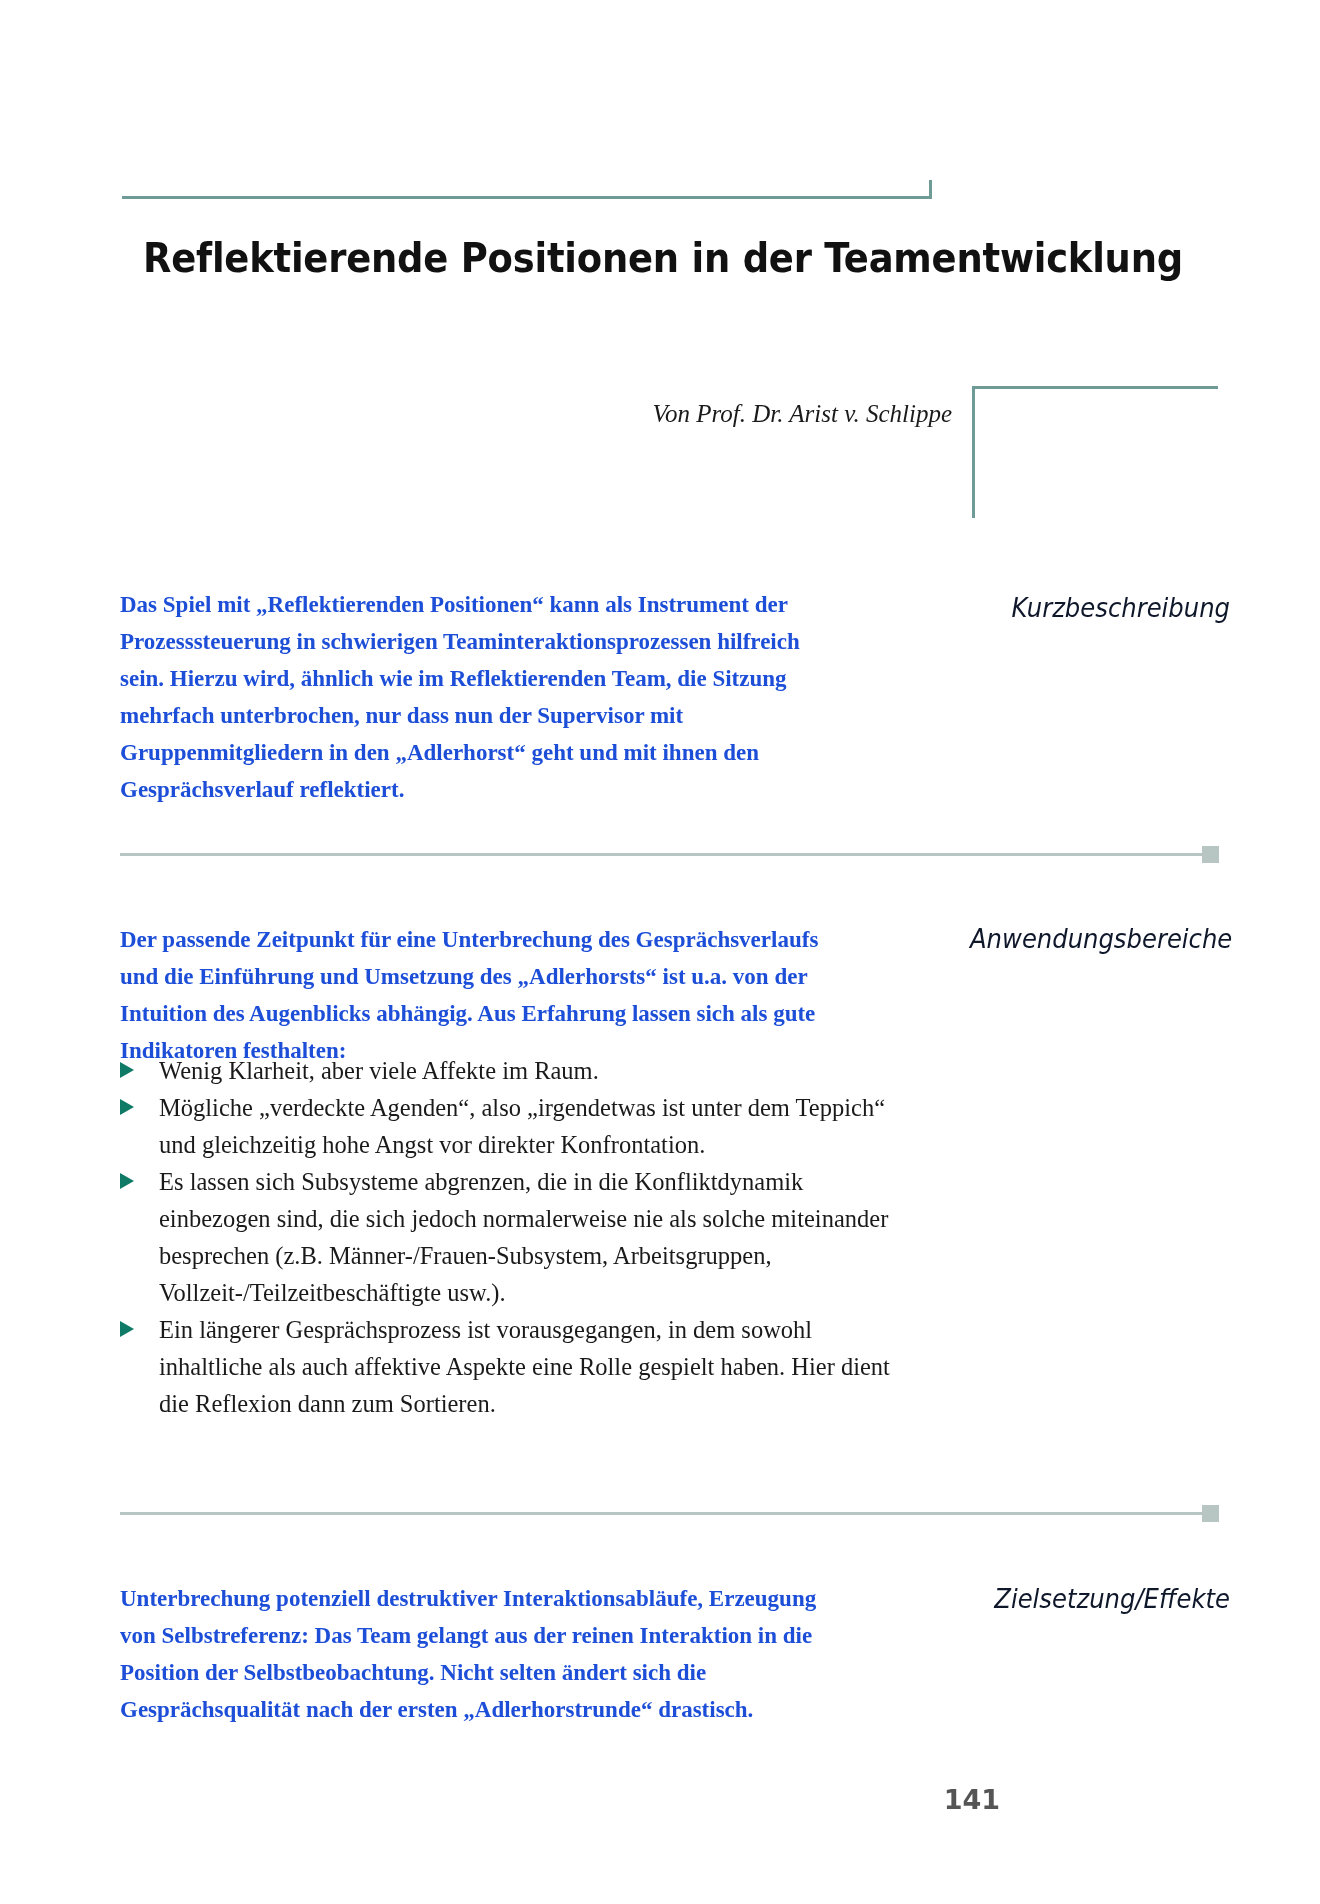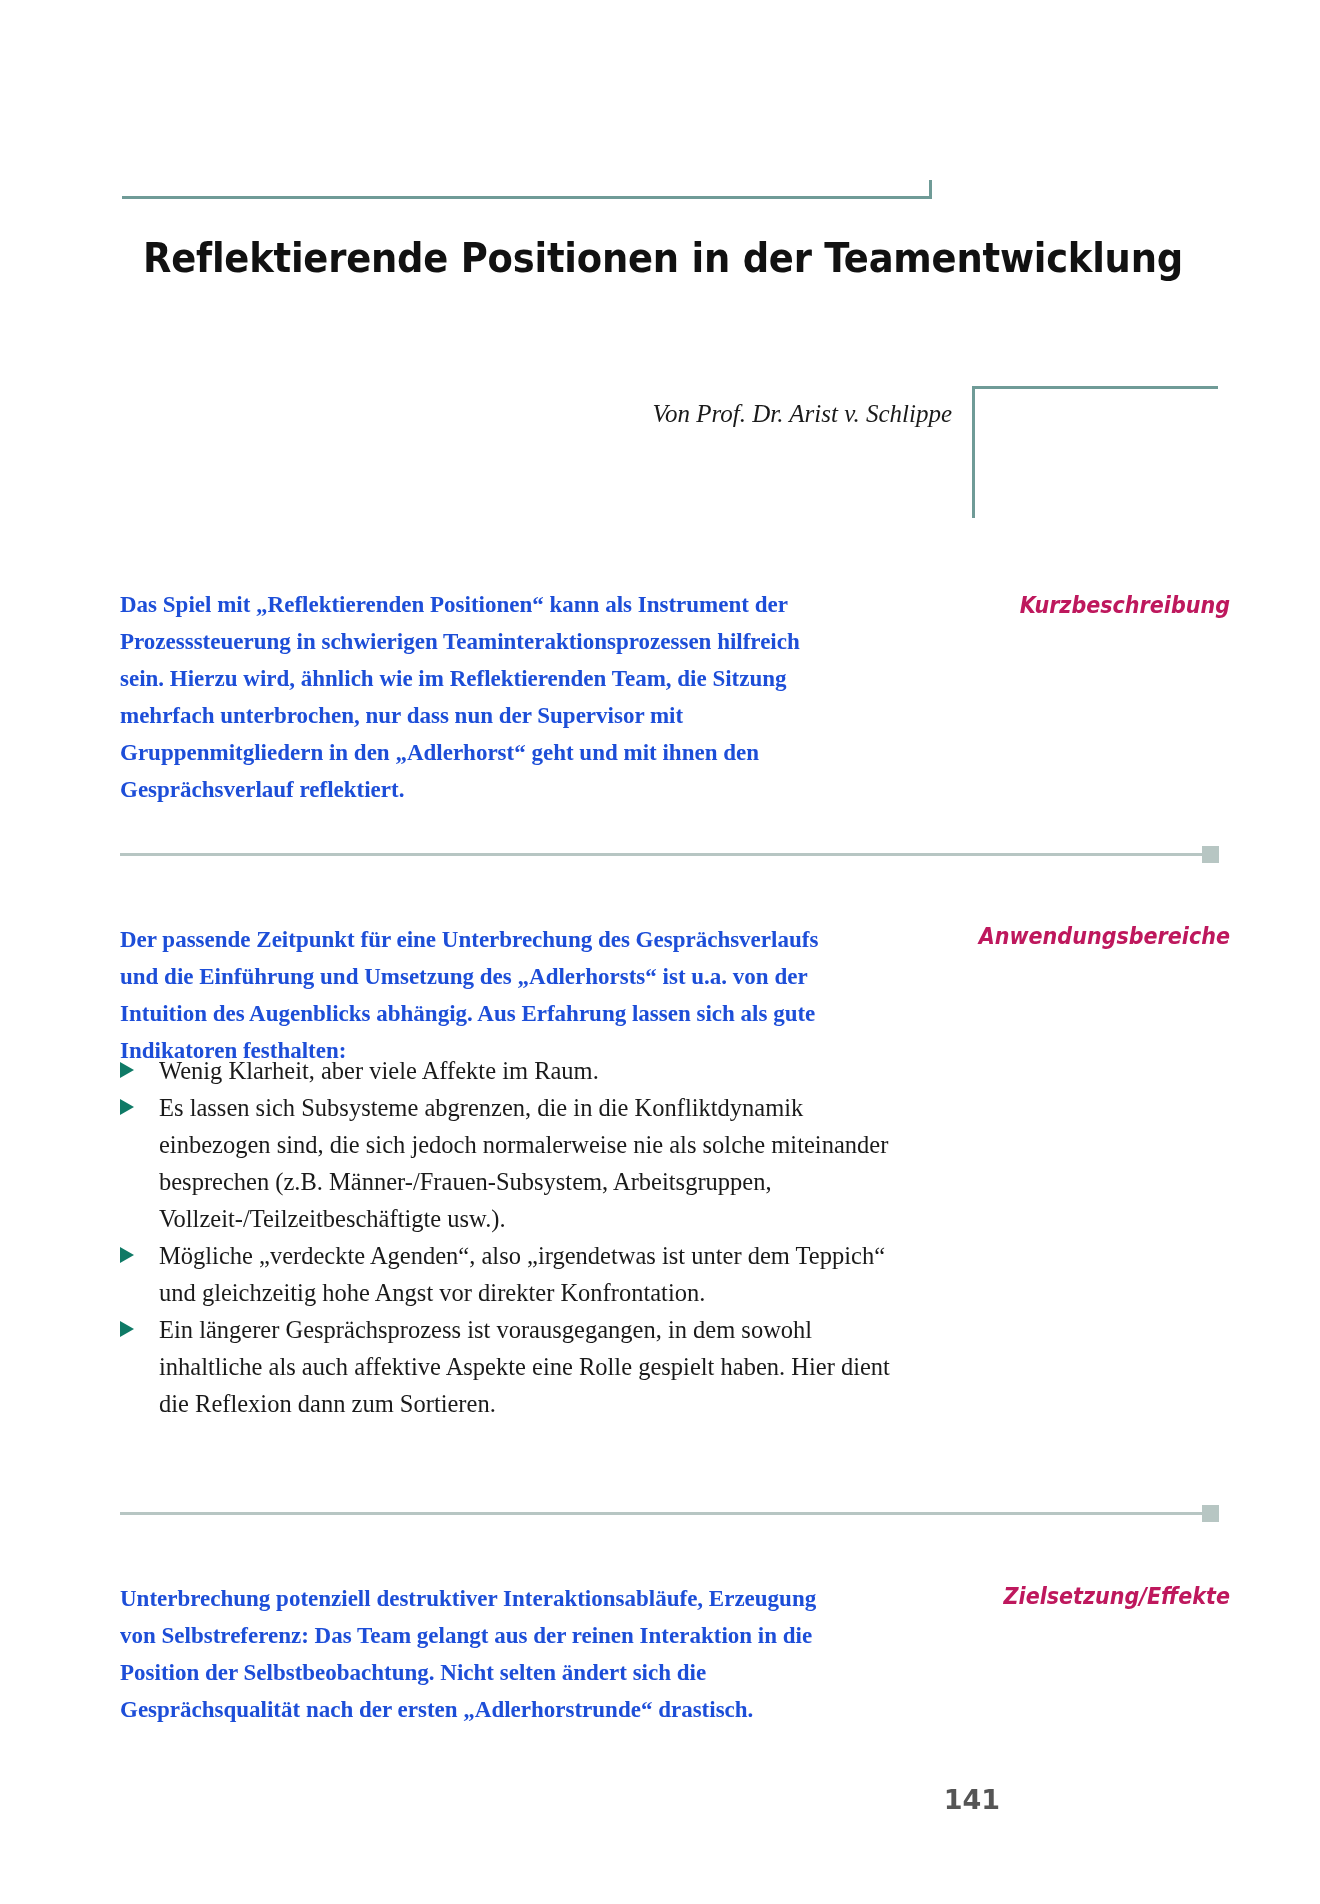--- a/index.html
+++ b/index.html
@@ -114,23 +114,23 @@
     line-height: 37px;
     color: #1d4ed8;
     font-weight: bold;
   }
   .label-col {
     position: absolute;
     left: 970px;
     width: 260px;
     font-family: "DejaVu Sans Condensed", "Liberation Sans Narrow", "Liberation Sans", sans-serif;
     font-style: italic;
-    font-weight: bold;
-    font-size: 23px;
-    color: #be185d;
+    font-weight: normal;
+    font-size: 27px;
+    color: #0f172a;
     white-space: nowrap;
   }
   .label-col.right-aligned { text-align: right; }
 
   .sect-1-text { top: 586px; }
   .sect-1-label { top: 592px; }
 
   .sect-2-text { top: 921px; }
   .sect-2-label { top: 923px; }
 
@@ -203,25 +203,25 @@
   <div class="body-col sect-2-text">Der passende Zeitpunkt für eine Unterbrechung des Gesprächsverlaufs und die Einführung und Umsetzung des „Adlerhorsts“ ist u.a. von der Intuition des Augenblicks abhängig. Aus Erfahrung lassen sich als gute Indikatoren festhalten:</div>
   <div class="label-col sect-2-label right-aligned">Anwendungsbereiche</div>
 
   <div class="bullets">
     <div class="bullet-item">
       <span class="bullet-arrow"></span>
       <span>Wenig Klarheit, aber viele Affekte im Raum.</span>
     </div>
     <div class="bullet-item">
       <span class="bullet-arrow"></span>
+      <span>Mögliche „verdeckte Agenden“, also „irgendetwas ist unter dem Teppich“ und gleichzeitig hohe Angst vor direkter Konfrontation.</span>
+    </div>
+    <div class="bullet-item">
+      <span class="bullet-arrow"></span>
       <span>Es lassen sich Subsysteme abgrenzen, die in die Konfliktdynamik einbezogen sind, die sich jedoch normalerweise nie als solche miteinander besprechen (z.B. Männer-/Frauen-Subsystem, Arbeitsgruppen, Vollzeit-/Teilzeitbeschäftigte usw.).</span>
-    </div>
-    <div class="bullet-item">
-      <span class="bullet-arrow"></span>
-      <span>Mögliche „verdeckte Agenden“, also „irgendetwas ist unter dem Teppich“ und gleichzeitig hohe Angst vor direkter Konfrontation.</span>
     </div>
     <div class="bullet-item">
       <span class="bullet-arrow"></span>
       <span>Ein längerer Gesprächsprozess ist vorausgegangen, in dem sowohl inhaltliche als auch affektive Aspekte eine Rolle gespielt haben. Hier dient die Reflexion dann zum Sortieren.</span>
     </div>
   </div>
 
   <div class="sep sep-2">
     <span class="cap"></span>
   </div>

